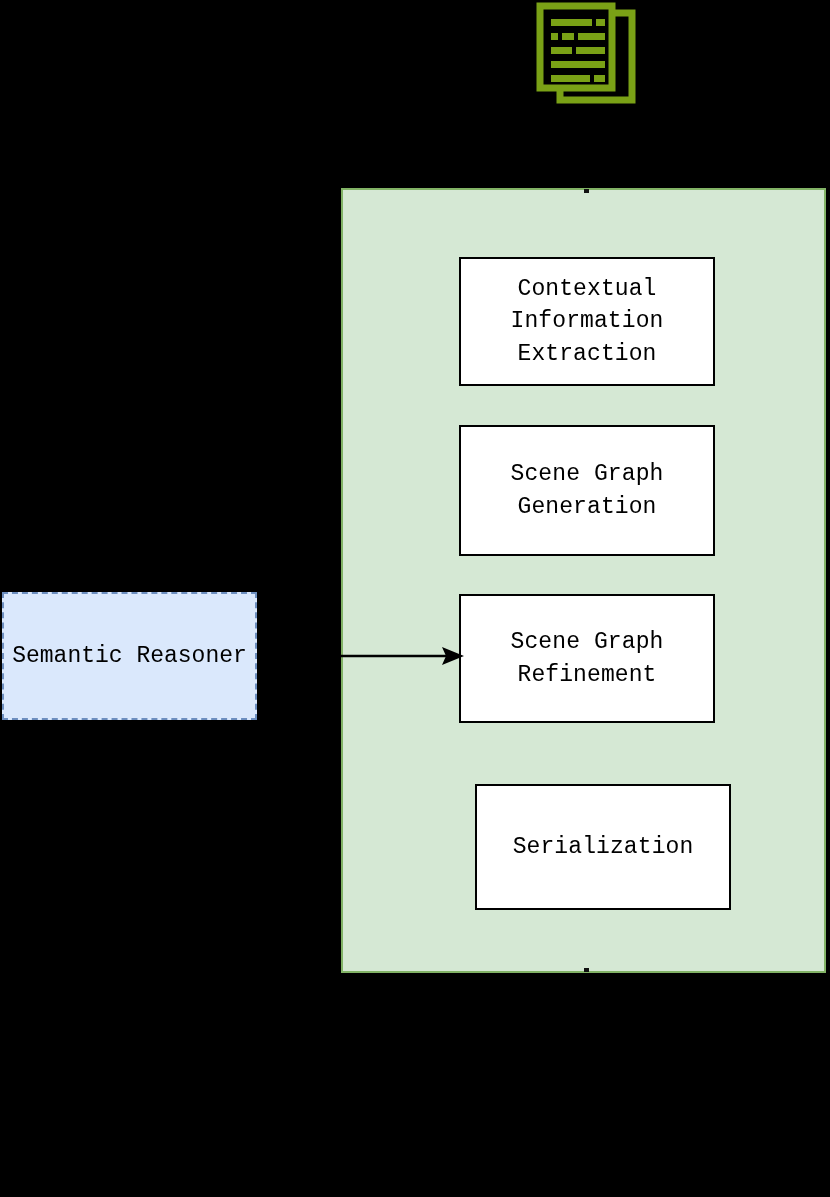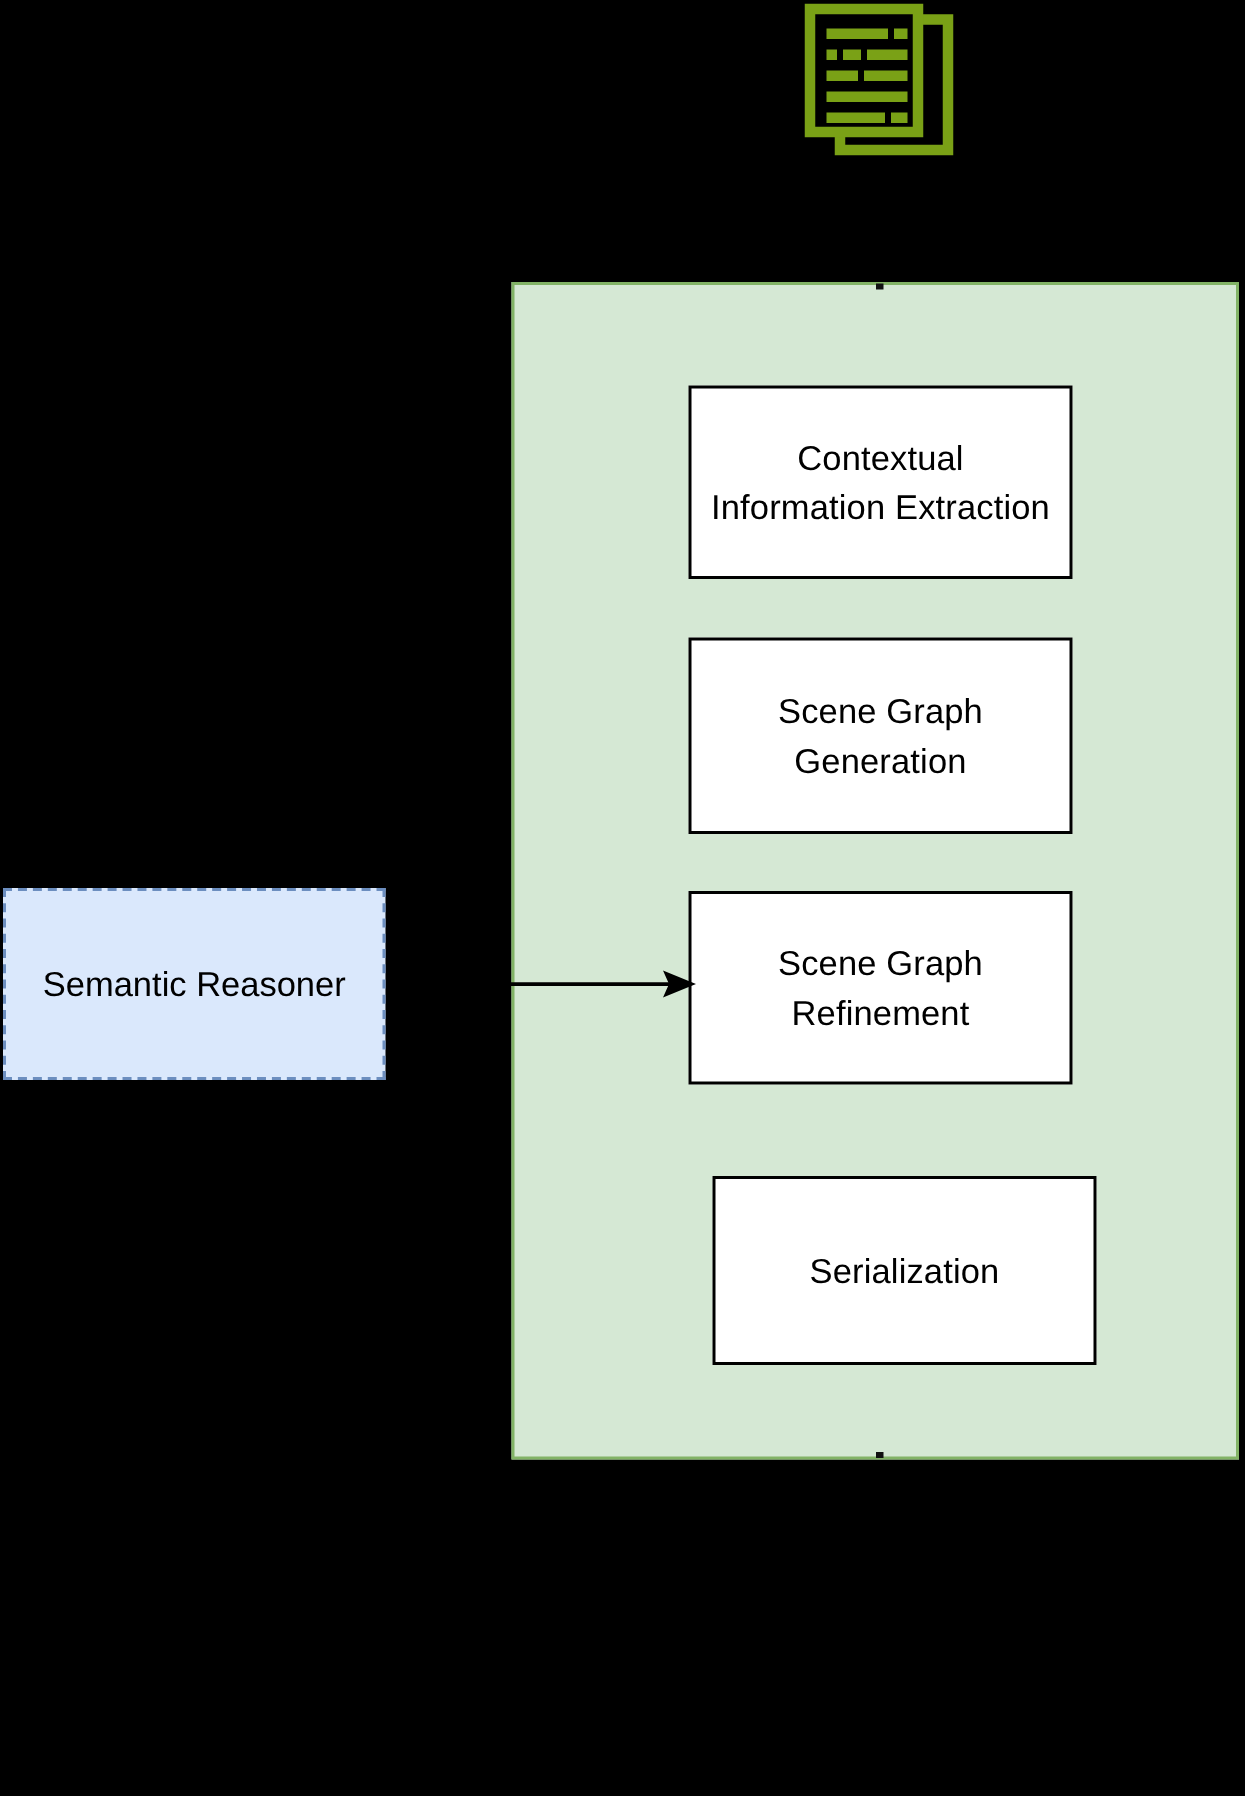--- a/index.html
+++ b/index.html
@@ -6,21 +6,21 @@
     margin: 0;
     padding: 0;
     background: #000000;
   }
   #canvas {
     position: relative;
     width: 830px;
     height: 1007px;
     background: #000000;
     overflow: hidden;
-    font-family: Liberation Sans, sans-serif;
+    font-family: Liberation Mono, monospace;
   }
 
   
   #pipeline-container {
     position: absolute;
     left: 341px;
     top: 188px;
     width: 485px;
     height: 785px;
     background: #d5e8d4;

